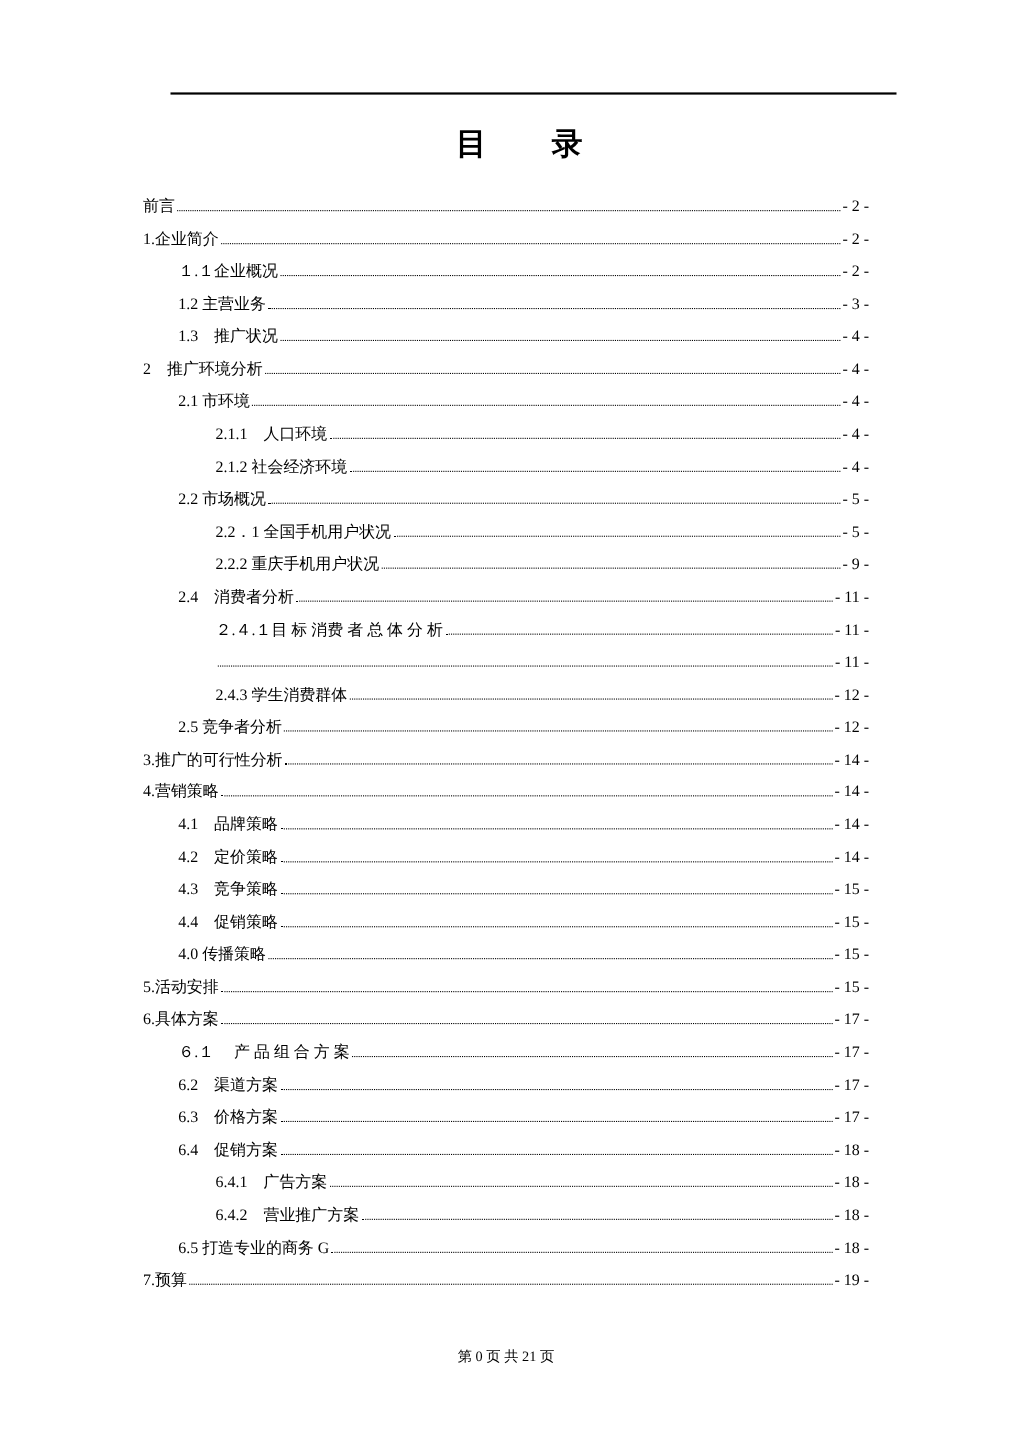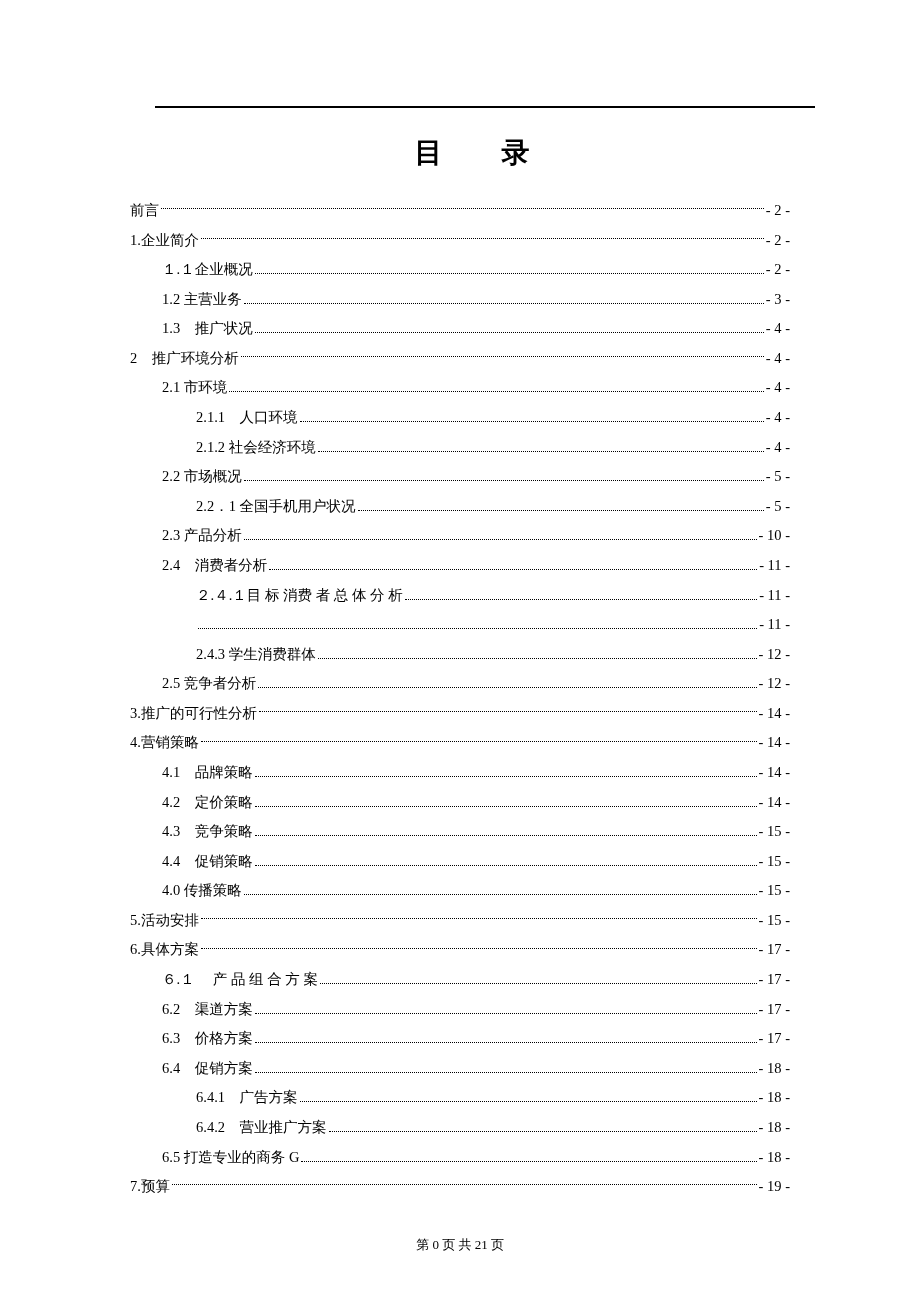--- a/index.html
+++ b/index.html
@@ -5,21 +5,20 @@
     * { margin: 0; padding: 0; box-sizing: border-box; }
     body {
       width: 920px;
       height: 1302px;
       background: #fff;
       font-family: "SimSun", "Microsoft YaHei", serif;
       position: relative;
     }
     .page {
       padding: 84px 80px 0 130px;
-      margin-top: 22px;
     }
     .divider {
       border-top: 2.5px solid #000;
       width: 660px;
       margin: 0 auto 26px auto;
     }
     .title {
       text-align: center;
       font-size: 28px;
       font-weight: bold;
@@ -42,26 +41,26 @@
     }
     .toc-dots {
       flex: 1 1 auto;
       border-bottom: 1.2px dotted #000;
       margin: 0 2px 4px 2px;
       min-width: 10px;
     }
     .toc-page {
       flex: 0 0 auto;
     }
-    .lvl0 { padding-left: 0; align-items: center; }
+    .lvl0 { padding-left: 0; }
     .lvl1 { padding-left: 32px; }
     .lvl2 { padding-left: 66px; }
     .footer {
       position: absolute;
-      bottom: 48px;
+      bottom: 60px;
       width: 100%;
       text-align: center;
       font-size: 13px;
     }
   </style>
 </head>
 <body>
 
 <div class="page">
   <div class="divider"></div>
@@ -115,24 +114,24 @@
       <div class="toc-row lvl1">
         <span class="toc-label">2.2 市场概况</span>
         <span class="toc-dots"></span>
         <span class="toc-page">- 5 -</span>
       </div>
       <div class="toc-row lvl2">
         <span class="toc-label">2.2．1 全国手机用户状况</span>
         <span class="toc-dots"></span>
         <span class="toc-page">- 5 -</span>
       </div>
-      <div class="toc-row lvl1">
-        <span class="toc-label">2.3 产品分析</span>
-        <span class="toc-dots"></span>
-        <span class="toc-page">- 10 -</span>
+      <div class="toc-row lvl2">
+        <span class="toc-label">2.2.2 重庆手机用户状况</span>
+        <span class="toc-dots"></span>
+        <span class="toc-page">- 9 -</span>
       </div>
       <div class="toc-row lvl1">
         <span class="toc-label">2.4　消费者分析</span>
         <span class="toc-dots"></span>
         <span class="toc-page">- 11 -</span>
       </div>
       <div class="toc-row lvl2">
         <span class="toc-label">２.４.１目 标 消费 者 总 体 分 析</span>
         <span class="toc-dots"></span>
         <span class="toc-page">- 11 -</span>

